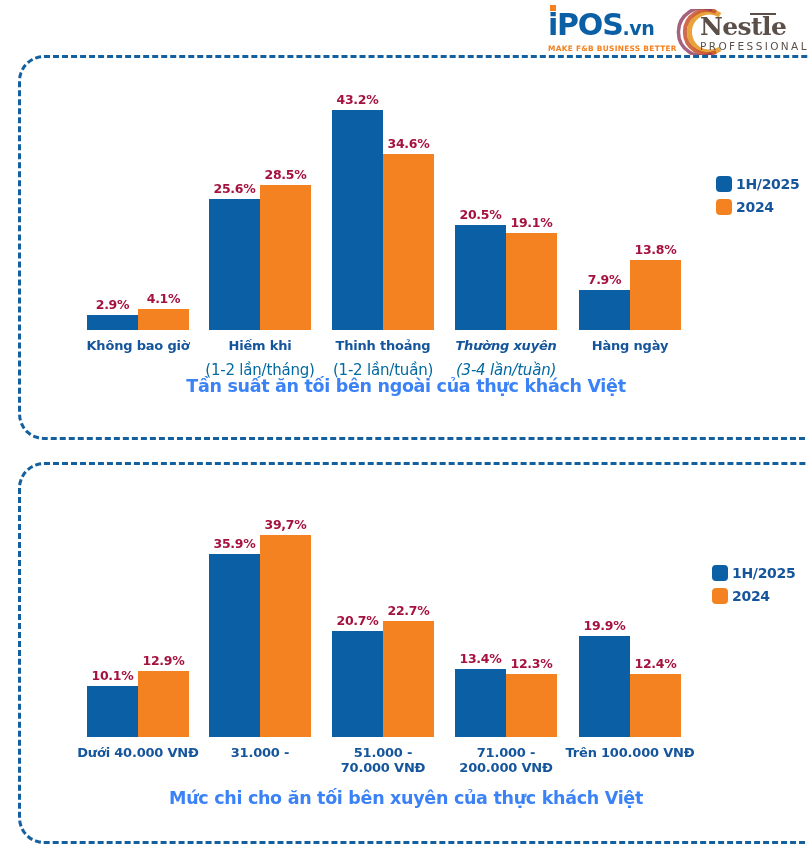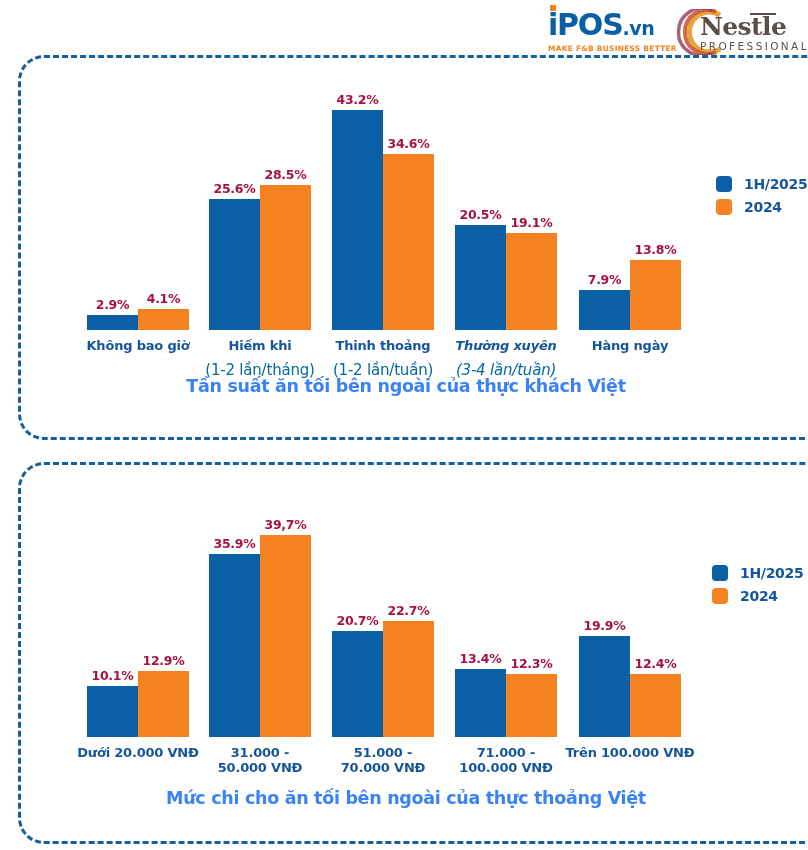--- a/index.html
+++ b/index.html
@@ -187,21 +187,21 @@
   
   .legend {
     position: absolute;
     display: flex;
     flex-direction: column;
     gap: 7px;
   }
   .legend-row {
     display: flex;
     align-items: center;
-    gap: 12px;
+    gap: 4px;
     padding-left: 17px;
   }
   .legend-swatch {
     width: 16px;
     height: 16px;
     border-radius: 4px;
     flex: 0 0 auto;
   }
   .legend-swatch.blue { background: #0B5FA5; }
   .legend-swatch.orange { background: #F58220; }
@@ -357,37 +357,36 @@
               <div class="bar-value">10.1%</div>
               <div class="bar blue" style="height: 51.51px;"></div>
             </div>
             <div class="bar-wrap">
               <div class="bar-value">12.9%</div>
               <div class="bar orange" style="height: 65.79px;"></div>
             </div>
           </div>
         </div>
         <div class="cat-label" style="left: -10px; top: 280px; width: 202px;">
-          <div class="cat-main">Dưới 20.000 VNĐ</div>
+          <div class="cat-main">Dưới 40.000 VNĐ</div>
         </div>
         <div class="group" style="left: 162px; bottom: 60px;">
           <div class="bars-row">
             <div class="bar-wrap">
               <div class="bar-value">35.9%</div>
               <div class="bar blue" style="height: 183.09px;"></div>
             </div>
             <div class="bar-wrap">
               <div class="bar-value">39,7%</div>
               <div class="bar orange" style="height: 202.47px;"></div>
             </div>
           </div>
         </div>
         <div class="cat-label" style="left: 112px; top: 280px; width: 202px;">
           <div class="cat-main">31.000 -</div>
-          <div class="cat-main">50.000 VNĐ</div>
         </div>
         <div class="group" style="left: 285px; bottom: 60px;">
           <div class="bars-row">
             <div class="bar-wrap">
               <div class="bar-value">20.7%</div>
               <div class="bar blue" style="height: 105.57px;"></div>
             </div>
             <div class="bar-wrap">
               <div class="bar-value">22.7%</div>
               <div class="bar orange" style="height: 115.77px;"></div>
@@ -405,21 +404,21 @@
               <div class="bar blue" style="height: 68.34px;"></div>
             </div>
             <div class="bar-wrap">
               <div class="bar-value">12.3%</div>
               <div class="bar orange" style="height: 62.73px;"></div>
             </div>
           </div>
         </div>
         <div class="cat-label" style="left: 358px; top: 280px; width: 202px;">
           <div class="cat-main">71.000 -</div>
-          <div class="cat-main">100.000 VNĐ</div>
+          <div class="cat-main">200.000 VNĐ</div>
         </div>
         <div class="group" style="left: 532px; bottom: 60px;">
           <div class="bars-row">
             <div class="bar-wrap">
               <div class="bar-value">19.9%</div>
               <div class="bar blue" style="height: 101.49px;"></div>
             </div>
             <div class="bar-wrap">
               <div class="bar-value">12.4%</div>
               <div class="bar orange" style="height: 63.24px;"></div>
@@ -433,16 +432,16 @@
     <div class="legend" id="legend-2" style="left: 674px; top: 100px;">
         <div class="legend-row">
           <div class="legend-swatch blue"></div>
           <div class="legend-label">1H/2025</div>
         </div>
         <div class="legend-row">
           <div class="legend-swatch orange"></div>
           <div class="legend-label">2024</div>
         </div>
       </div>
-    <div class="chart-title" id="title-2" style="top: 323px; left: 0px; width: 770px;">Mức chi cho ăn tối bên ngoài của thực thoảng Việt</div>
+    <div class="chart-title" id="title-2" style="top: 323px; left: 0px; width: 770px;">Mức chi cho ăn tối bên xuyên của thực khách Việt</div>
   </div>
 
 </div>
 
 </body></html>

